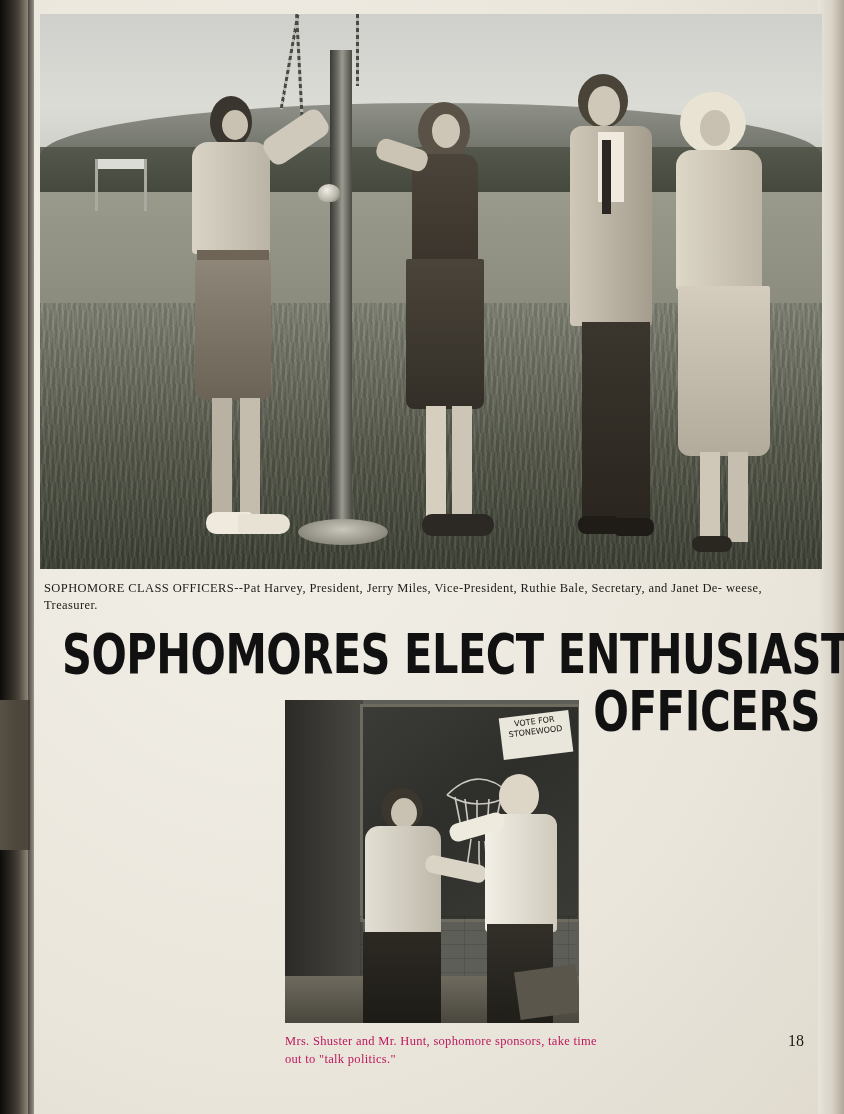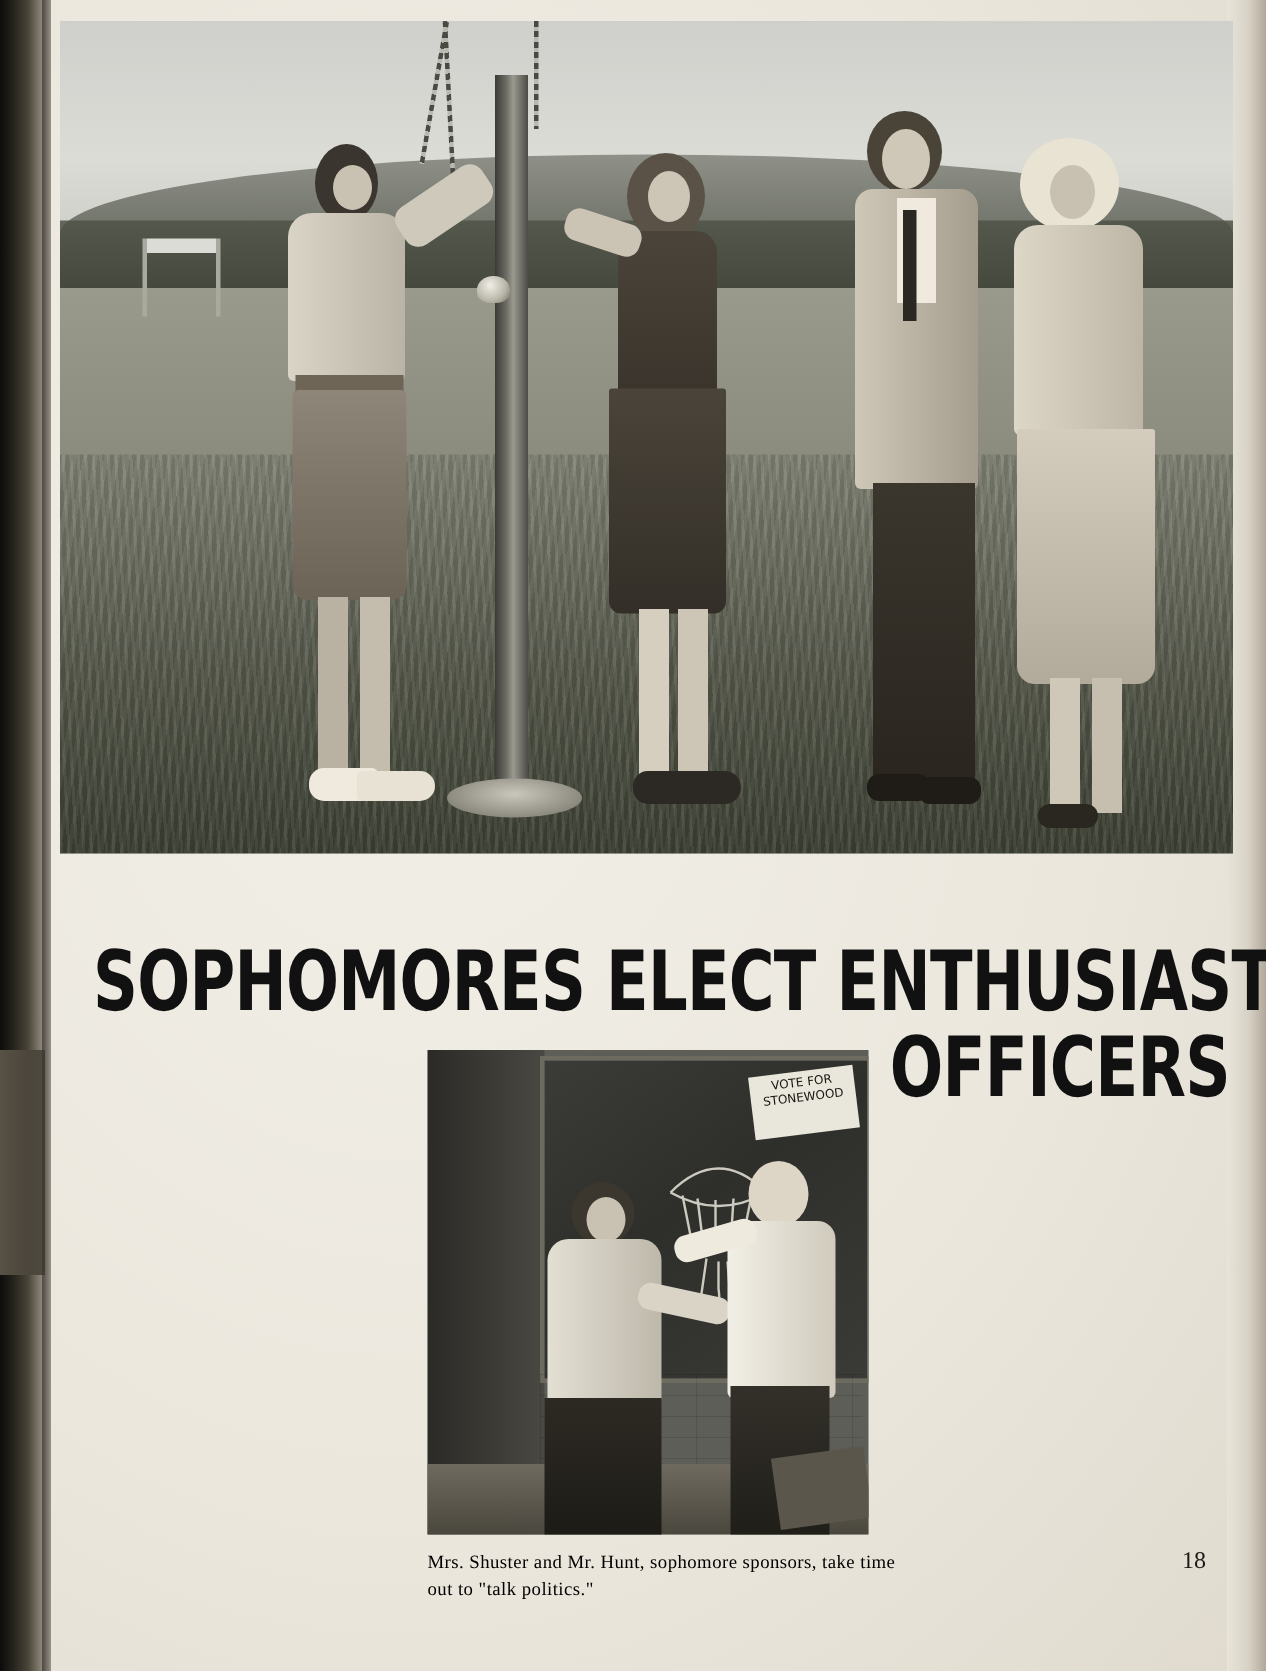--- a/index.html
+++ b/index.html
@@ -188,21 +188,21 @@
     background: linear-gradient(to right, #2b2a26, #4a4843);
   }
 
   .caption-bottom {
     position: absolute;
     left: 285px; top: 1032px;
     width: 330px;
     font-family: "Liberation Serif", serif;
     font-size: 12.5px;
     letter-spacing: .3px;
-    color: #000000;
+    color: #be185d;
     line-height: 1.45;
   }
   .page-number {
     position: absolute;
     right: 40px; top: 1032px;
     font-family: "Liberation Serif", serif;
     font-size: 16px;
     color: #1b1916;
   }
   .tape {
@@ -284,20 +284,21 @@
       <div class="f-head" style="left:640px;top:78px;width:66px;height:62px;background:#e9e3d4;"></div>
       <div class="f-head" style="left:660px;top:96px;width:30px;height:36px;background:#c8c1b1;"></div>
       <div class="f-body" style="left:636px;top:136px;width:86px;height:140px;background:linear-gradient(to right,#ddd7c8,#bdb6a6);border-radius:16px 16px 4px 4px;"></div>
       <div class="f-body" style="left:638px;top:272px;width:92px;height:170px;background:linear-gradient(to bottom,#d4cdbe,#b2ab9b);border-radius:2px 2px 12px 12px;"></div>
       <div class="f-body" style="left:660px;top:438px;width:20px;height:90px;background:#cfc8b9;"></div>
       <div class="f-body" style="left:688px;top:438px;width:20px;height:90px;background:#c6bfb0;"></div>
       <div class="f-body" style="left:652px;top:522px;width:40px;height:16px;background:#2a2620;border-radius:8px;"></div>
     </div>
   </div>
 
+  <div class="caption-top">SOPHOMORE CLASS OFFICERS--Pat Harvey, President, Jerry Miles, Vice-President, Ruthie Bale, Secretary, and Janet De- weese, Treasurer.</div>
 
   <div class="headline-1">SOPHOMORES ELECT ENTHUSIASTIC</div>
   <div class="headline-2">OFFICERS</div>
 
   <div class="photo-bottom">
     <div class="left-dark"></div>
     <div class="chalkboard">
       <div class="chalk-drawing">
         <svg width="76" height="130" viewBox="0 0 76 130">
           <g stroke="#dedbd0" stroke-width="1.6" fill="none" opacity="0.9">

